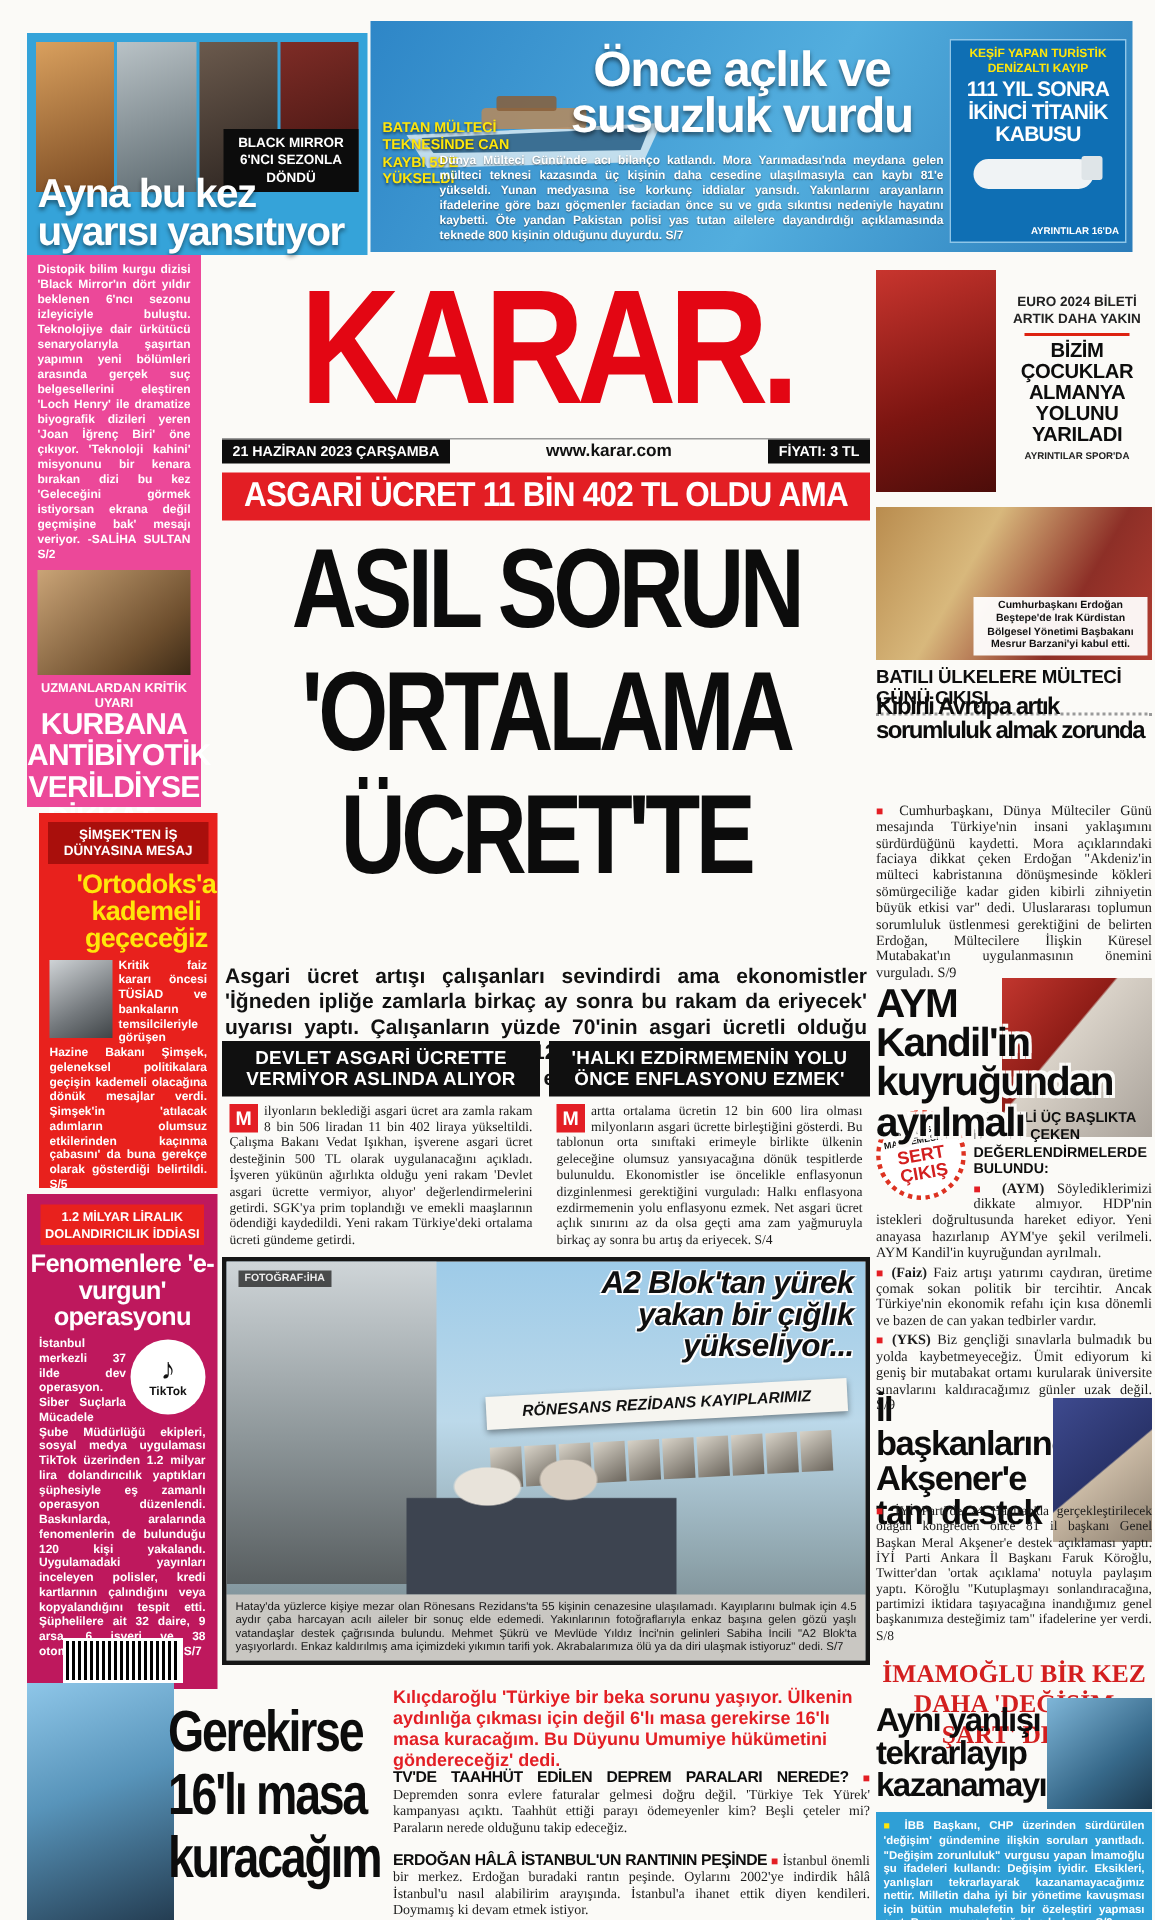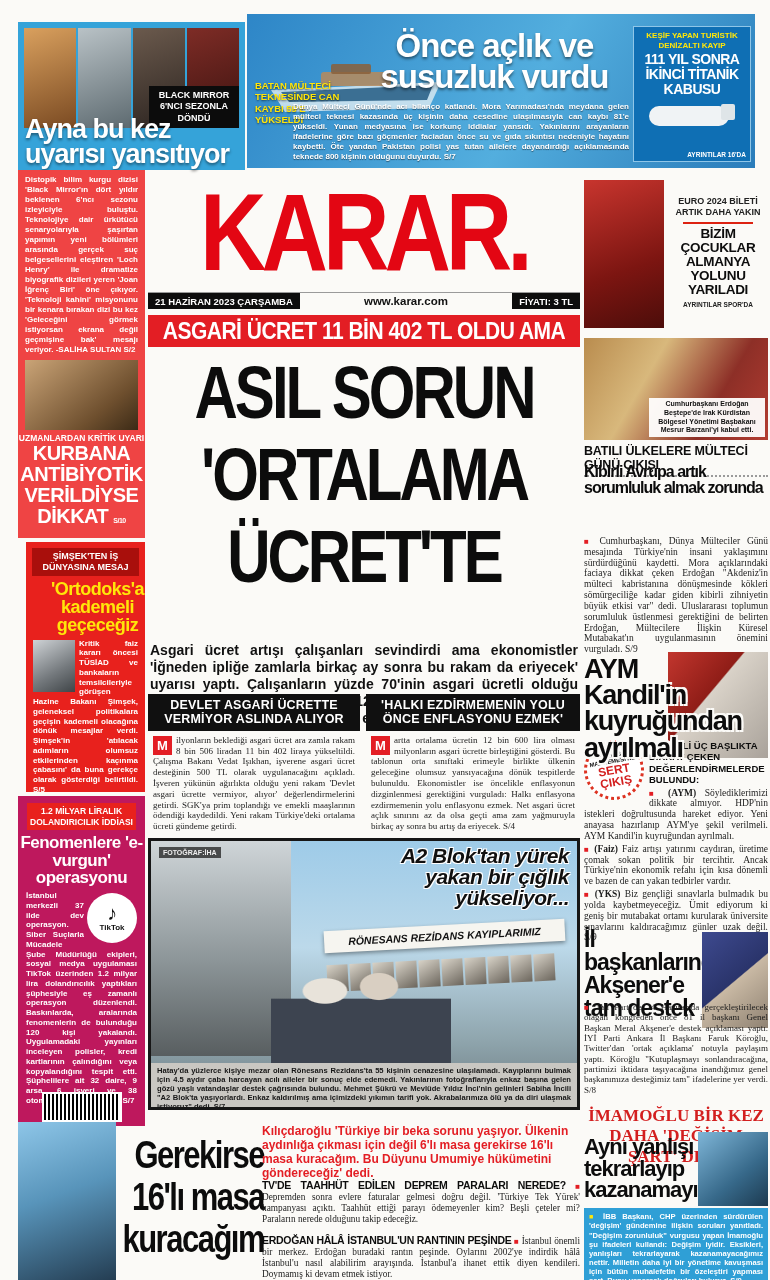--- a/index.html
+++ b/index.html
@@ -12,21 +12,21 @@
   .bm-strip{position:absolute;left:6px;top:6px;width:215px;height:100px;display:flex;gap:2px;}
   .bm-strip div{flex:1;}
   .bm-f1{background:linear-gradient(160deg,#d9a05e,#7a4a22);}
   .bm-f2{background:linear-gradient(160deg,#b9c2c6,#5d6a70);}
   .bm-f3{background:linear-gradient(160deg,#6b5a4d,#2c2420);}
   .bm-f4{background:linear-gradient(160deg,#7e2c26,#3a120f);}
   .bm-badge{position:absolute;right:6px;top:64px;width:84px;background:#0c0c0c;color:#fff;
             font-size:9px;font-weight:bold;text-align:center;padding:4px 3px;line-height:1.25;}
   .bm-head{position:absolute;left:7px;bottom:2px;width:214px;color:#fff;font-weight:bold;
            font-size:27px;line-height:.95;letter-spacing:-1px;text-shadow:0 2px 3px rgba(0,0,0,.45);}
-  .left-col{left:18px;top:170px;width:127px;height:368px;background:#ef4444;}
+  .left-col{left:18px;top:170px;width:116px;height:368px;background:#ec4899;}
   .left-col .body{margin:5px 7px;color:#fff;font-weight:bold;font-size:8px;line-height:1.25;text-align:justify;}
   .cow{margin:2px 7px;height:70px;background:linear-gradient(140deg,#caa477,#6e4f2e 70%,#3c2a16);}
   .kurban-kick{color:#fff;font-weight:bold;font-size:8.5px;text-align:center;margin-top:3px;}
   .kurban-head{color:#fff;font-weight:bold;font-size:20px;line-height:1.05;text-align:center;letter-spacing:-.5px;}
   .kurban-ref{font-size:7px;font-weight:bold;}
 
   
   .simsek{left:26px;top:542px;width:119px;height:250px;background:#e8211d;}
   .simsek-kick{margin:6px 6px 4px;background:#a90f0c;color:#fff;font-weight:bold;font-size:9px;
                text-align:center;padding:3px 2px;line-height:1.2;}
@@ -111,21 +111,21 @@
              font-weight:bold;font-style:italic;font-size:10.5px;text-align:center;padding:5px 3px;
              transform:rotate(-3deg);box-shadow:0 2px 4px rgba(0,0,0,.4);}
   .a2-thumbs{position:absolute;right:12px;top:118px;width:238px;display:flex;flex-wrap:wrap;gap:2px;
              transform:rotate(-3deg);}
   .a2-thumbs div{width:21px;height:27px;background:linear-gradient(150deg,#d8d3c8,#6b655c);}
   .a2-people{position:absolute;left:120px;bottom:44px;width:180px;height:90px;
              background:radial-gradient(ellipse at 30% 20%,#e8e3da 12%,transparent 13%),
                         radial-gradient(ellipse at 60% 15%,#d9cfc2 12%,transparent 13%),
                         linear-gradient(180deg,transparent 28%,#3d4450 29%);}
   .a2-cap{position:absolute;left:0;right:0;bottom:0;height:44px;background:#c9c7c2;color:#161616;
-          font-size:7.6px;line-height:1.2;padding:3px 6px;text-align:justify;box-sizing:border-box;font-weight:bold;}
+          font-size:7.6px;line-height:1.2;padding:3px 6px;text-align:justify;box-sizing:border-box;}
 
   
   .erd{left:584px;top:338px;width:184px;height:102px;background:linear-gradient(120deg,#b98c4e 0%,#d8b87c 35%,#8d2f27 70%,#b33c31 100%);}
   .erd-cap{position:absolute;right:3px;bottom:3px;width:112px;background:rgba(255,255,255,.94);color:#111;
            font-size:7px;font-weight:bold;line-height:1.25;text-align:center;padding:2px;}
   .mul-kick{left:584px;top:444px;width:184px;font-weight:bold;font-size:12.5px;color:#0d0d0d;
             border-bottom:2px dotted #9a9a9a;padding-bottom:3px;letter-spacing:-.2px;}
   .mul-head{left:584px;top:464px;width:184px;font-weight:bold;font-size:16px;line-height:.98;color:#0c0c0c;letter-spacing:-1px;}
   .serifbody{font-family:"Liberation Serif",serif;color:#1c1c1c;text-align:justify;}
   .mul-body{left:584px;top:536px;width:184px;font-size:9.5px;line-height:1.14;}
@@ -152,21 +152,21 @@
   .imam-kick{left:584px;top:1106px;width:184px;text-align:center;color:#d31f1f;font-weight:bold;
              font-size:17px;line-height:1.2;font-family:"Liberation Serif",serif;}
   .imam-head{left:584px;top:1136px;width:118px;font-weight:bold;font-size:22px;line-height:.98;color:#0c0c0c;letter-spacing:-1px;}
   .imam-photo{left:698px;top:1132px;width:70px;height:74px;background:linear-gradient(140deg,#7fb6d8,#37698a 60%,#1c3a50);}
   .imam-body{left:584px;top:1208px;width:184px;height:72px;background:#2f9fd6;color:#fff;font-weight:bold;
              font-size:7.6px;line-height:1.2;text-align:justify;padding:4px 5px;box-sizing:border-box;overflow:hidden;}
   .imam-body::before{content:"■ ";color:#ffe60a;font-size:7px;}
 
   
   .kilic-photo{left:18px;top:1122px;width:98px;height:158px;background:linear-gradient(160deg,#8ec6e8 0%,#5894ba 45%,#243d52 100%);}
-  .kilic-head{left:112px;top:1134px;width:152px;text-align:right;color:#0c0c0c;}
+  .kilic-head{left:112px;top:1134px;width:152px;text-align:left;color:#0c0c0c;}
   .kilic-head span{display:block;font-weight:bold;font-size:31px;letter-spacing:-1.5px;line-height:42px;transform:scaleY(1.25);}
   .kilic-intro{left:262px;top:1124px;width:318px;color:#e31e24;font-weight:bold;font-size:12px;line-height:1.18;}
   .kilic-items{left:262px;top:1170px;width:318px;}
   .kilic-item{margin-bottom:4px;font-family:"Liberation Serif",serif;font-size:9.3px;line-height:1.18;color:#1c1c1c;text-align:justify;}
   .kilic-item b{font-family:"Liberation Sans",sans-serif;font-size:10.5px;color:#0d0d0d;letter-spacing:-.3px;}
   .kilic-item .rb{color:#e31e24;font-size:8px;}
 </style>
 </head>
 <body>
 

